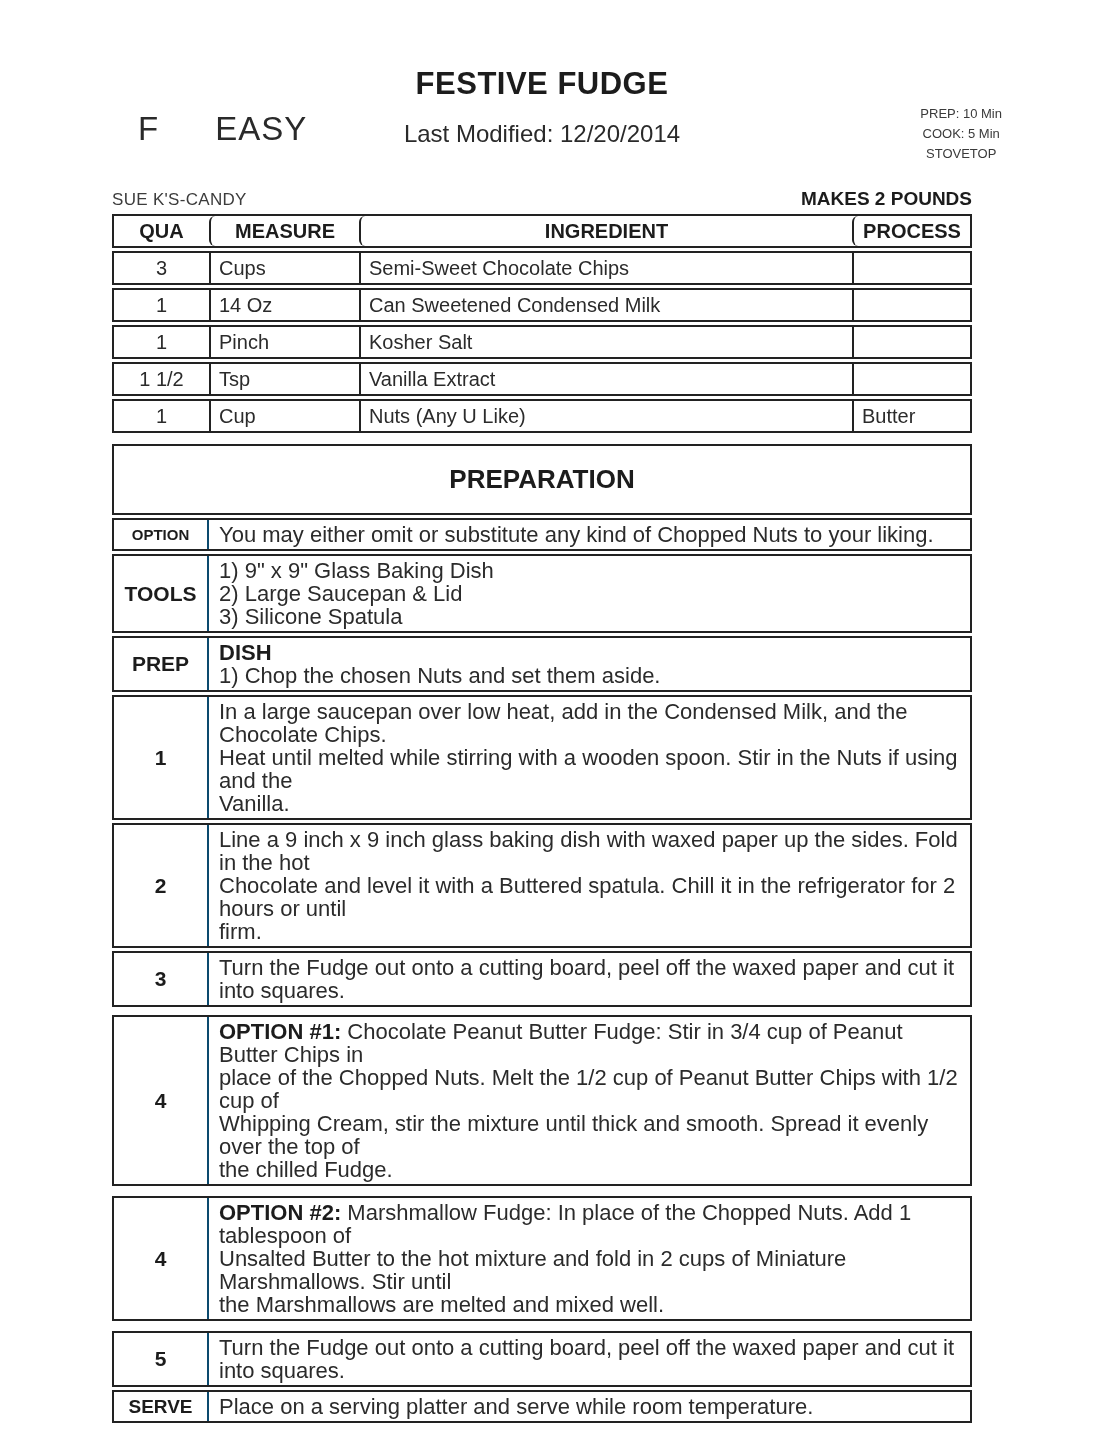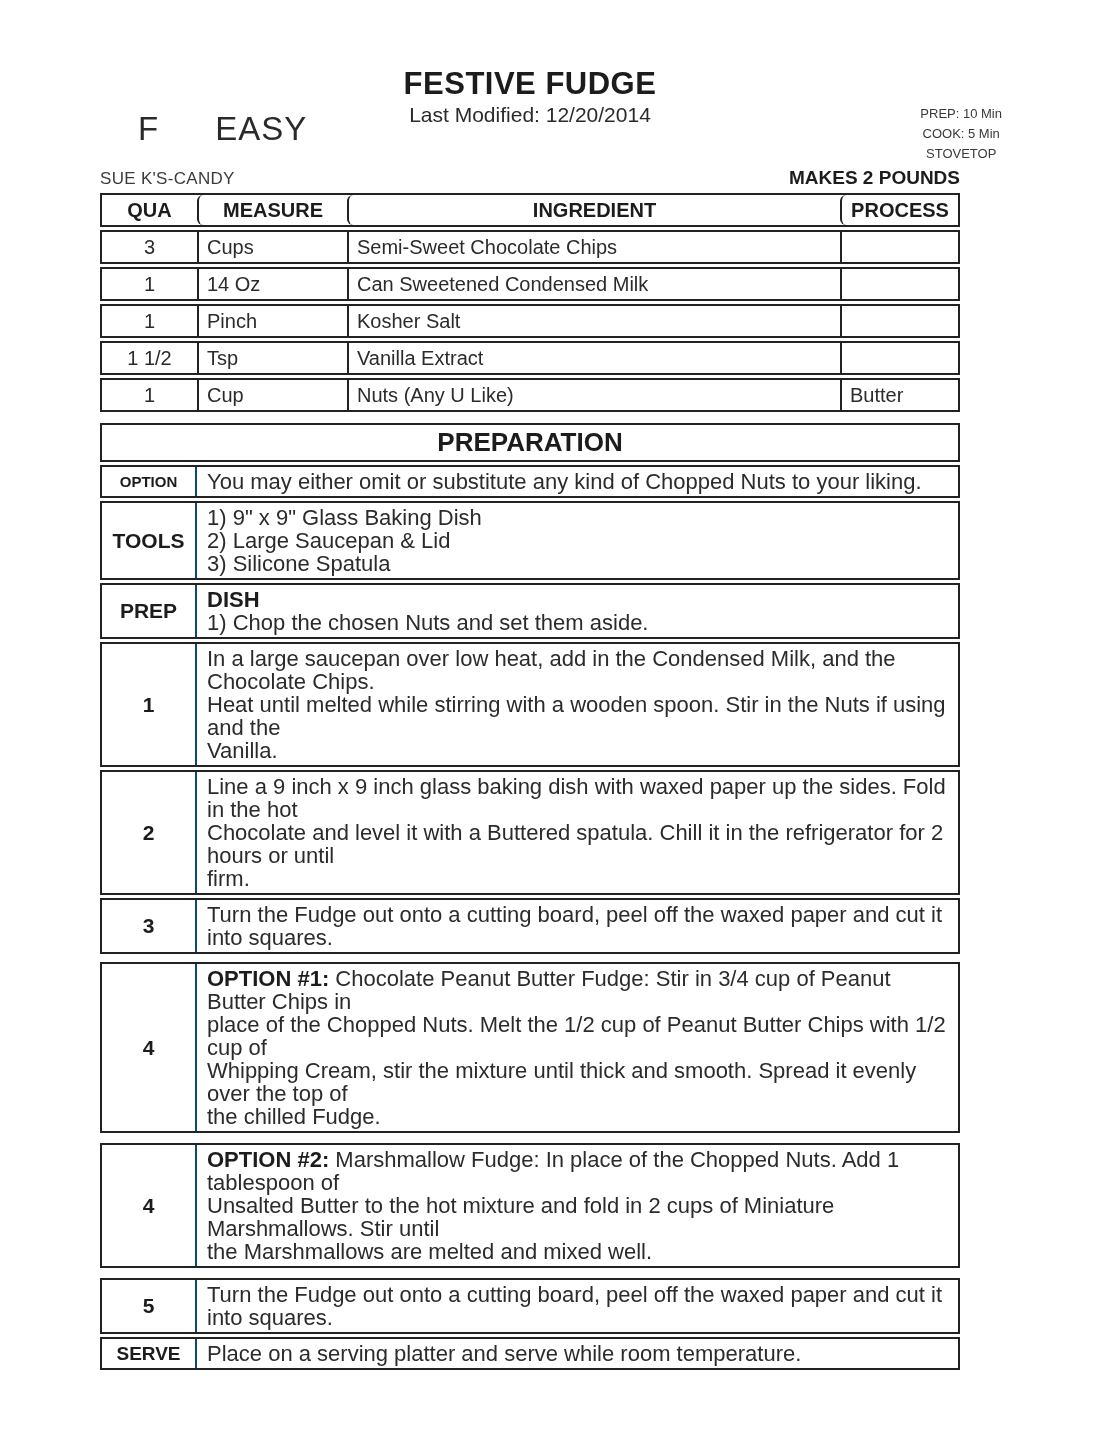--- a/index.html
+++ b/index.html
@@ -7,30 +7,30 @@
     position:relative;
     width:1120px;height:1451px;
     background:#ffffff;
     font-family:"Liberation Sans","DejaVu Sans",sans-serif;
     color:#2e2e2e;
     overflow:hidden;
     margin:0 auto;
   }
   .content{
     position:absolute;
-    left:100px;top:66px;
+    left:112px;top:66px;
     width:860px;
   }
   .title{
     font-size:31px;font-weight:bold;color:#1c1c1c;
     text-align:center;letter-spacing:0.5px;
   }
   .last-modified{
-    font-size:21px;color:#2a2a2a;
-    text-align:center;margin-top:1px;
+    font-size:24px;color:#2a2a2a;
+    text-align:center;margin-top:18px;
   }
   .corner-left{
     position:absolute;left:138px;top:110px;
     font-size:33px;color:#2a2a2a;letter-spacing:1px;
     display:flex;gap:56px;
   }
   .corner-right{
     position:absolute;right:118px;top:104px;
     font-size:13px;line-height:20px;color:#3a3a3a;
     text-align:center;
@@ -60,21 +60,21 @@
   }
   .irow > div:first-child{border-left:none;justify-content:center;}
   .irow.head > div{
     font-weight:bold;justify-content:center;color:#1c1c1c;font-size:20px;border-radius:6px;
   }
 
   
   .prep-title-row{
     border:2px solid #222;margin-top:11px;margin-bottom:3px;
     text-align:center;font-size:26px;font-weight:bold;color:#1c1c1c;
-    padding:2px 0;box-sizing:border-box;
+    padding:18px 0;box-sizing:border-box;
   }
   .prow{
     display:grid;
     grid-template-columns:95px 1fr;
     border:2px solid #222;
     margin-bottom:3px;
     box-sizing:border-box;
   }
   .prow > .plabel{
     border-right:2px solid #0c4a6e;

